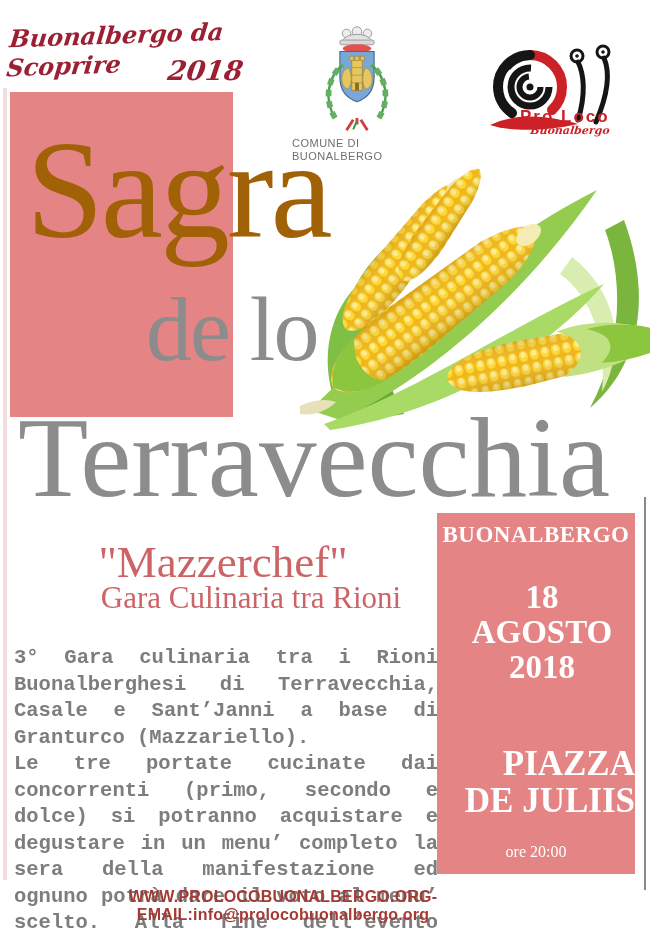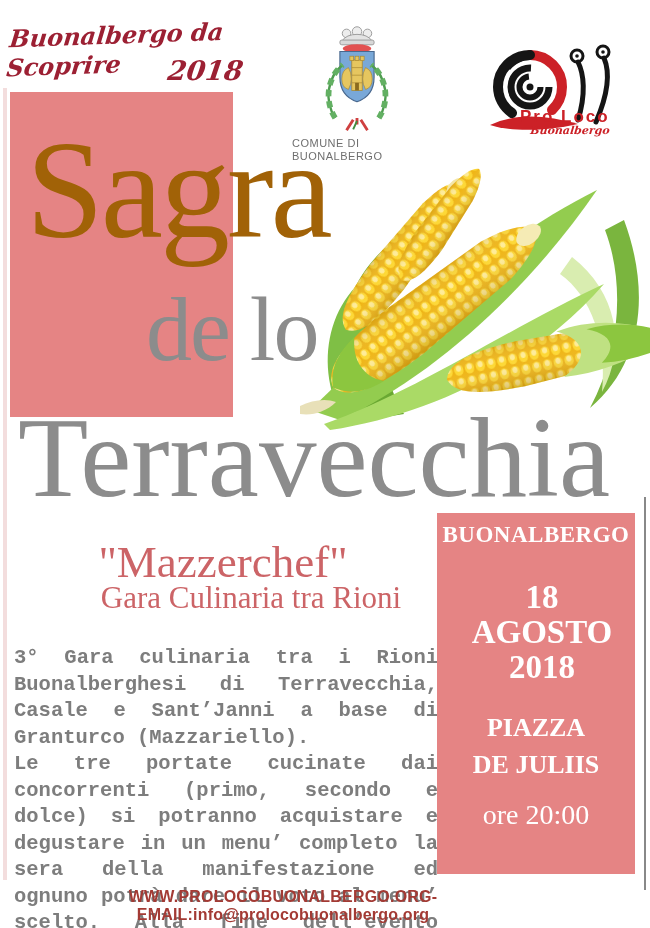--- a/index.html
+++ b/index.html
@@ -52,22 +52,22 @@
   .body-copy{position:absolute;left:14px;top:645px;width:424px;
     font-size:20.5px;line-height:26.5px;font-weight:bold;color:#7d7d7d;
     text-align:justify;font-family:Liberation Mono, monospace;}
   .body-copy p{margin:0;}
 
   
   .sidebar{position:absolute;left:437px;top:513px;width:198px;height:361px;background:#e58484;
     color:#ffffff;text-align:center;}
   .sb-town{padding-top:9px;font-weight:bold;font-size:23px;letter-spacing:.5px;}
   .sb-date{margin-top:32px;font-weight:bold;font-size:33px;line-height:35px;margin-left:12px;}
-  .sb-venue{margin-top:24px;font-weight:bold;font-size:26px;line-height:37px;}
-  .sb-time{margin-top:16px;font-size:28px;}
+  .sb-venue{margin-top:60px;font-weight:bold;font-size:35px;line-height:37px;text-align:right;}
+  .sb-time{margin-top:24px;font-size:16px;}
 
   
   .footer-contact{position:absolute;left:0;top:888px;width:566px;text-align:center;
     font-family:"Liberation Sans",sans-serif;font-weight:bold;font-size:16px;
     color:#a33a34;letter-spacing:.2px;}
 </style>
 </head>
 <body>
 
 <div id="poster">

